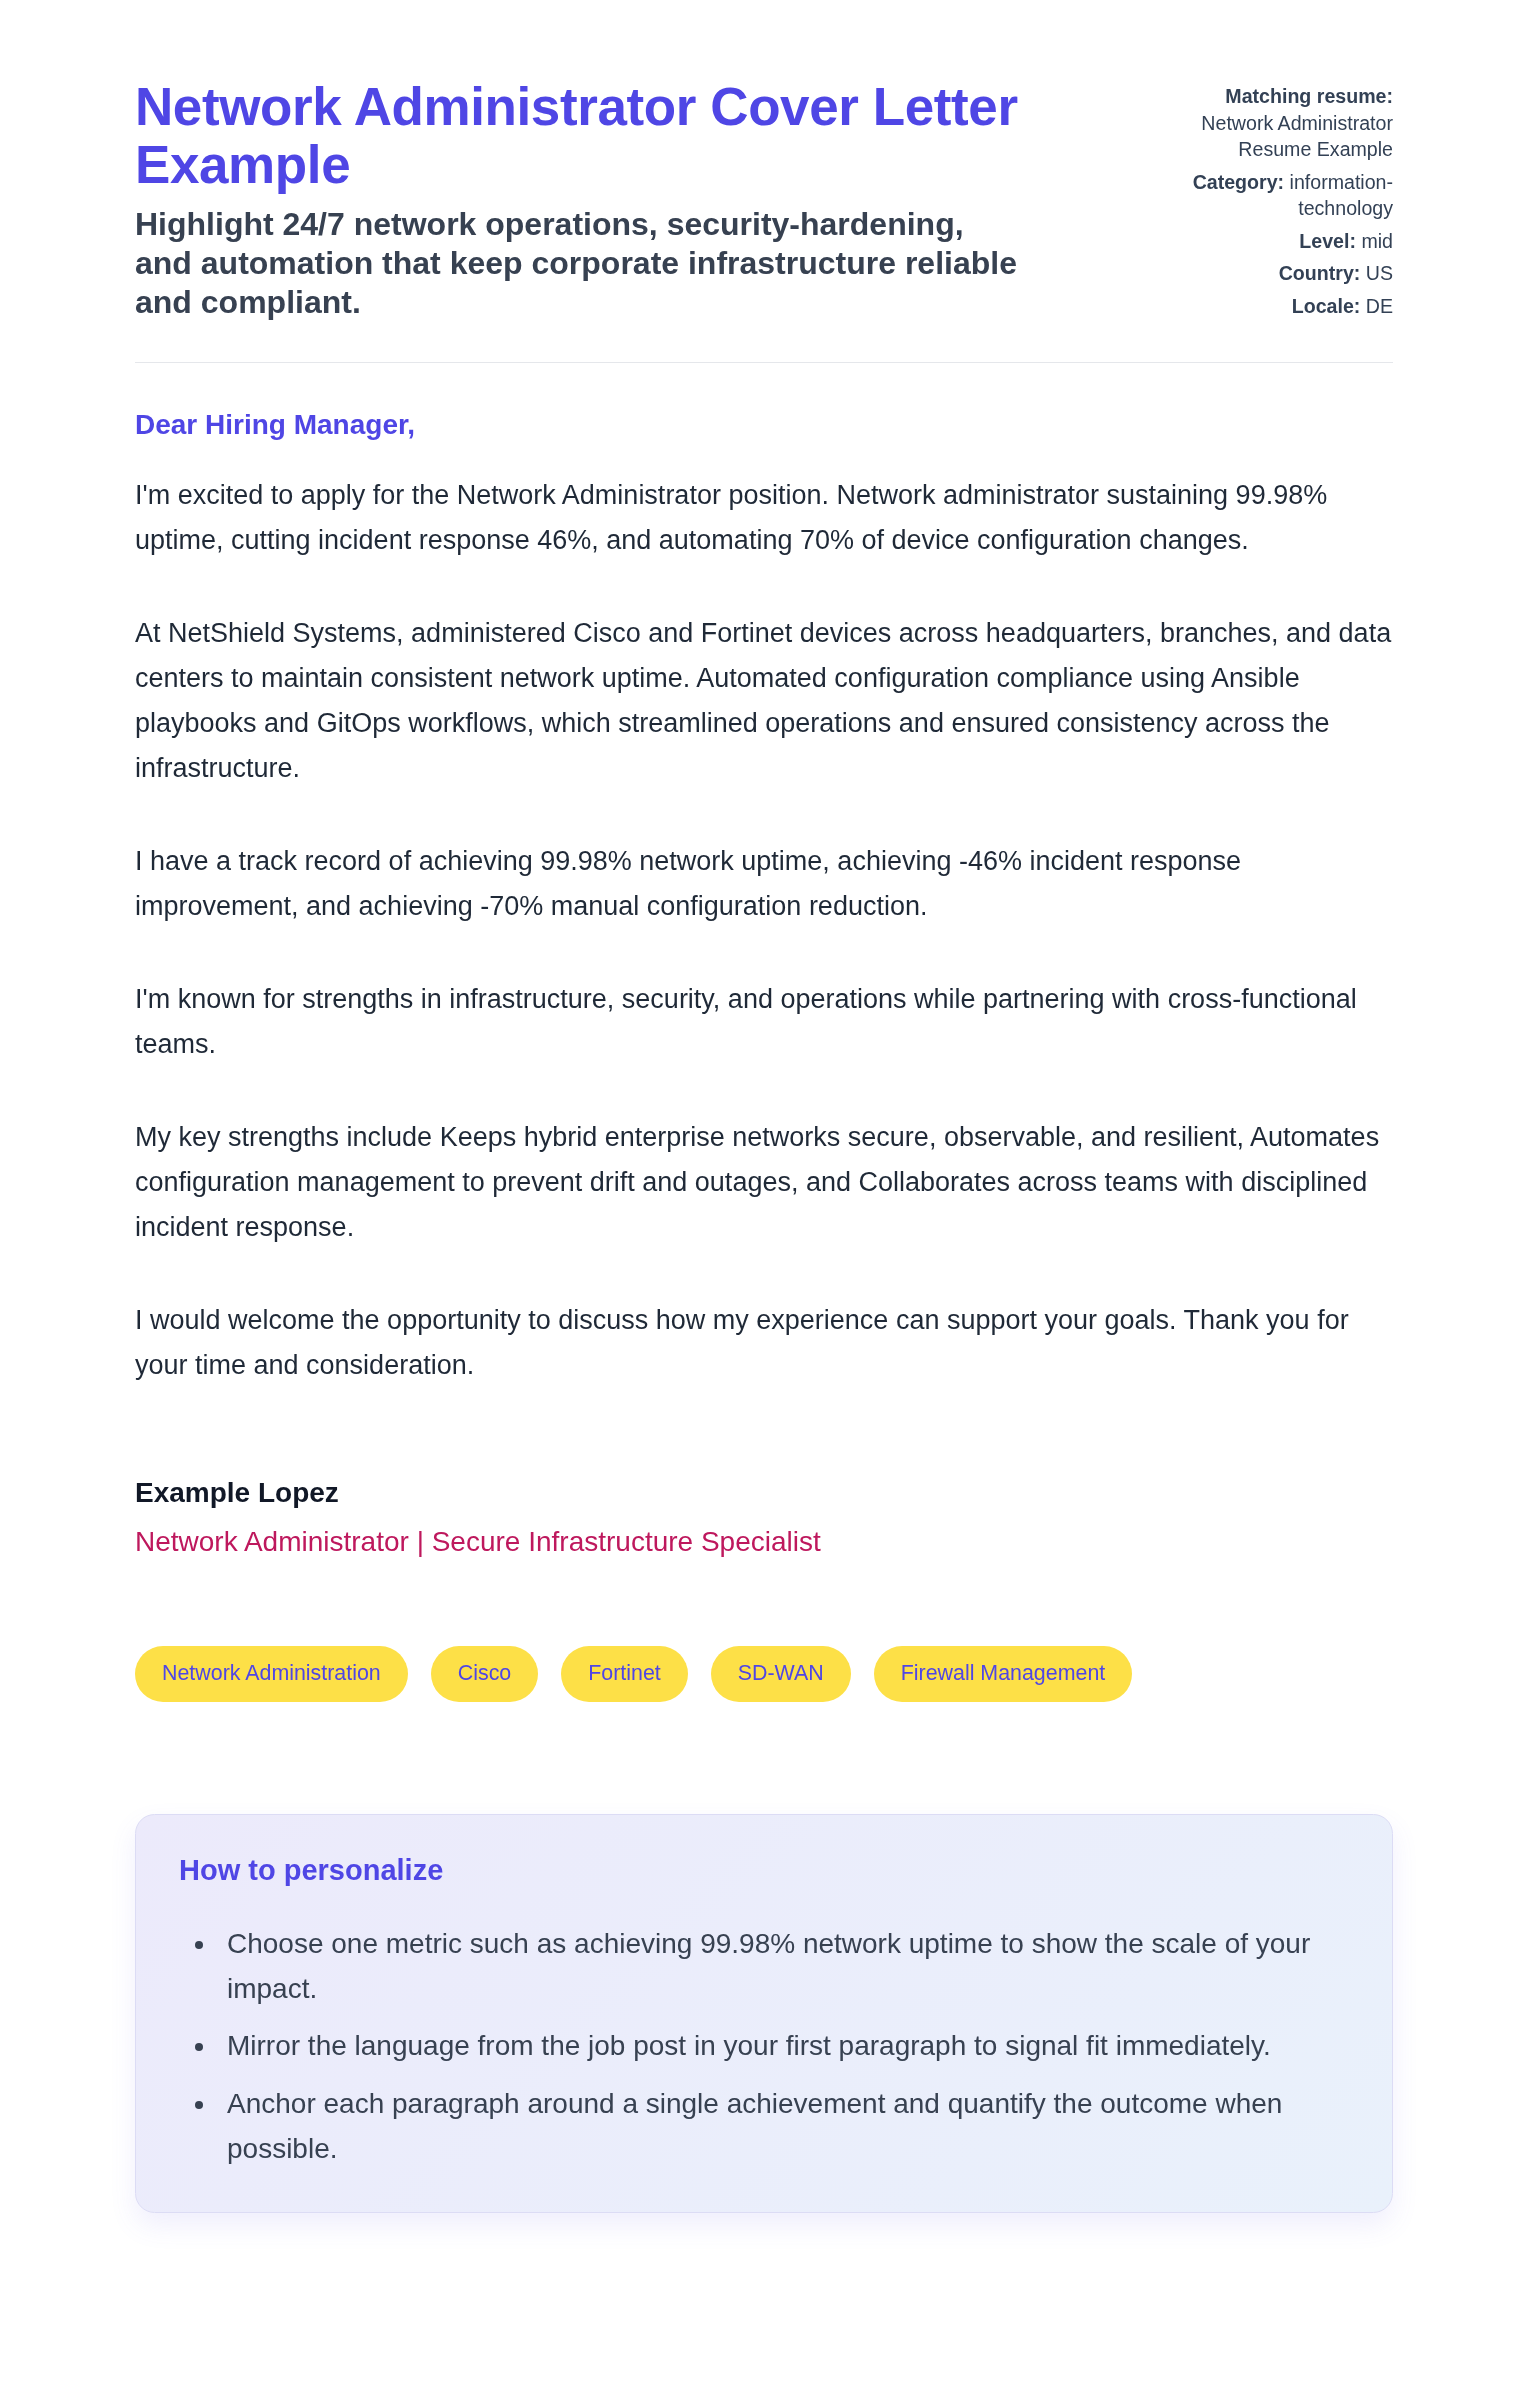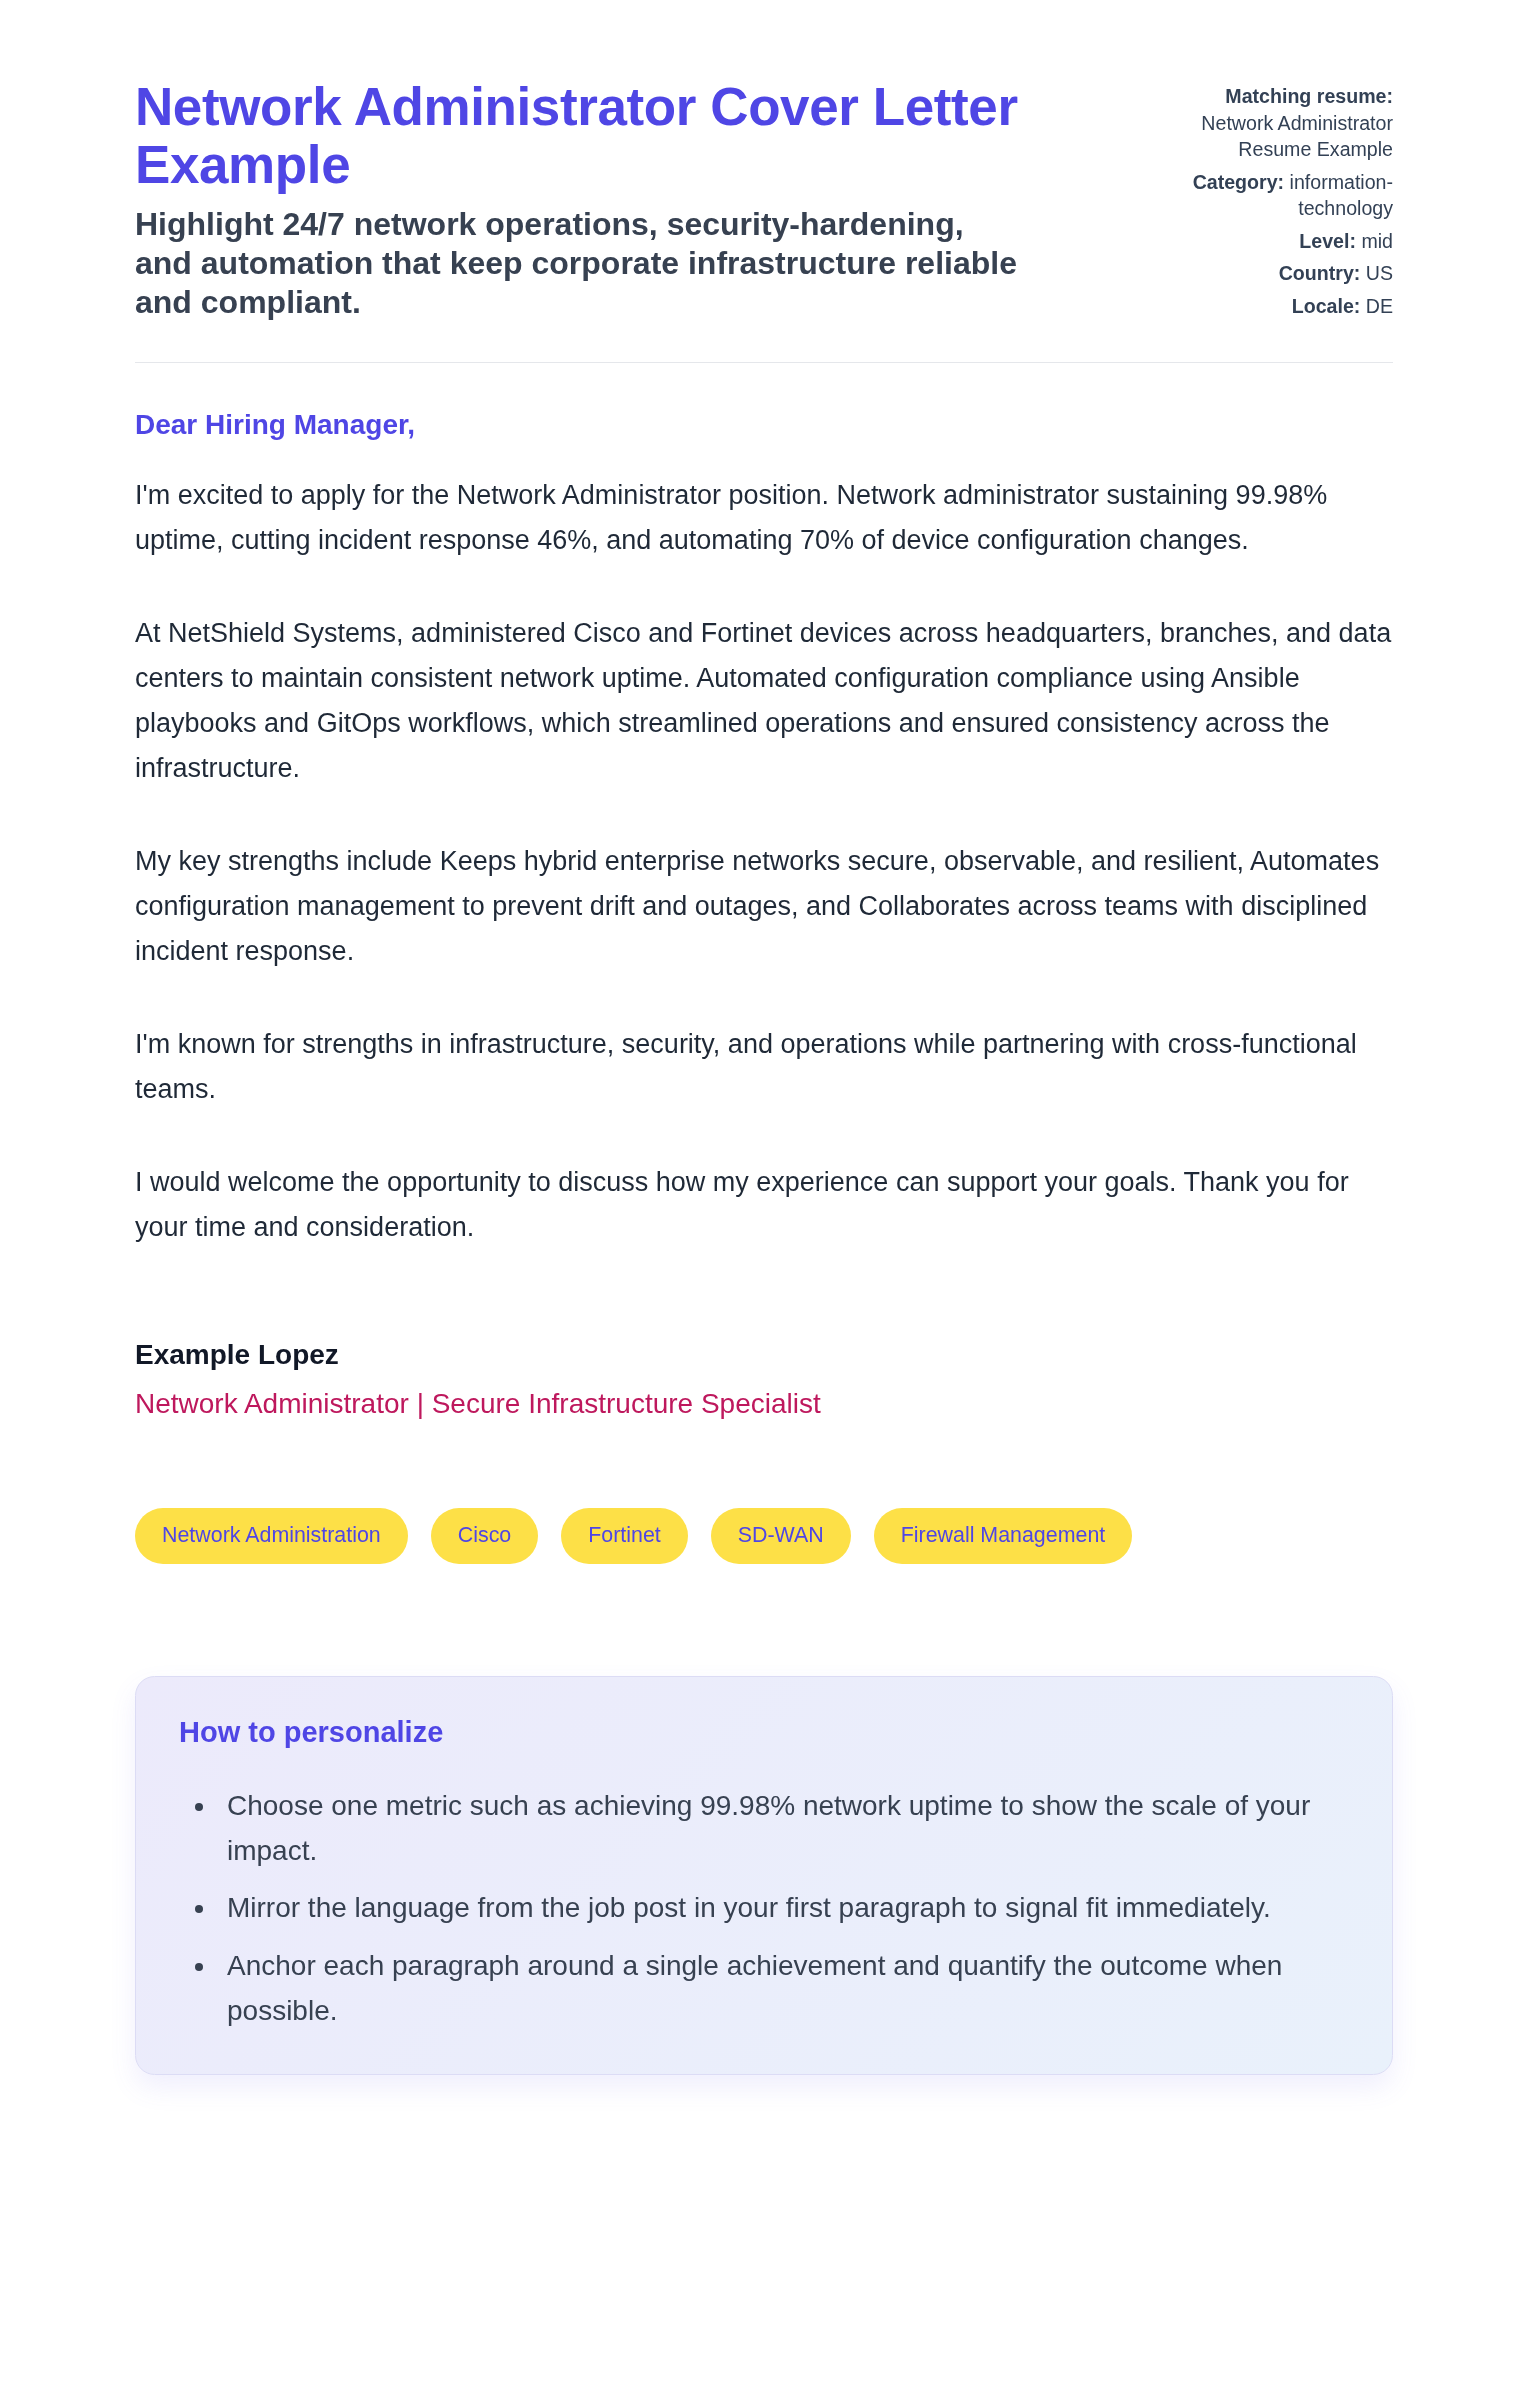--- a/index.html
+++ b/index.html
@@ -149,22 +149,23 @@
     </aside>
   </header>
 
   <hr class="divider">
 
   <main>
     <p class="greeting">Dear Hiring Manager,</p>
 
     <p class="para">I'm excited to apply for the Network Administrator position. Network administrator sustaining 99.98% uptime, cutting incident response 46%, and automating 70% of device configuration changes.</p>
     <p class="para">At NetShield Systems, administered Cisco and Fortinet devices across headquarters, branches, and data centers to maintain consistent network uptime. Automated configuration compliance using Ansible playbooks and GitOps workflows, which streamlined operations and ensured consistency across the infrastructure.</p>
+    <p class="para">I have a track record of achieving 99.98% network uptime, achieving -46% incident response improvement, and achieving -70% manual configuration reduction.</p>
+    <p class="para">I'm known for strengths in infrastructure, security, and operations while partnering with cross-functional teams.</p>
     <p class="para">My key strengths include Keeps hybrid enterprise networks secure, observable, and resilient, Automates configuration management to prevent drift and outages, and Collaborates across teams with disciplined incident response.</p>
-    <p class="para">I'm known for strengths in infrastructure, security, and operations while partnering with cross-functional teams.</p>
     <p class="para">I would welcome the opportunity to discuss how my experience can support your goals. Thank you for your time and consideration.</p>
 
     <p class="sig-name">Example Lopez</p>
     <p class="sig-title">Network Administrator | Secure Infrastructure Specialist</p>
 
     <div class="tags">
       <span class="tag">Network Administration</span>
       <span class="tag">Cisco</span>
       <span class="tag">Fortinet</span>
       <span class="tag">SD-WAN</span>

